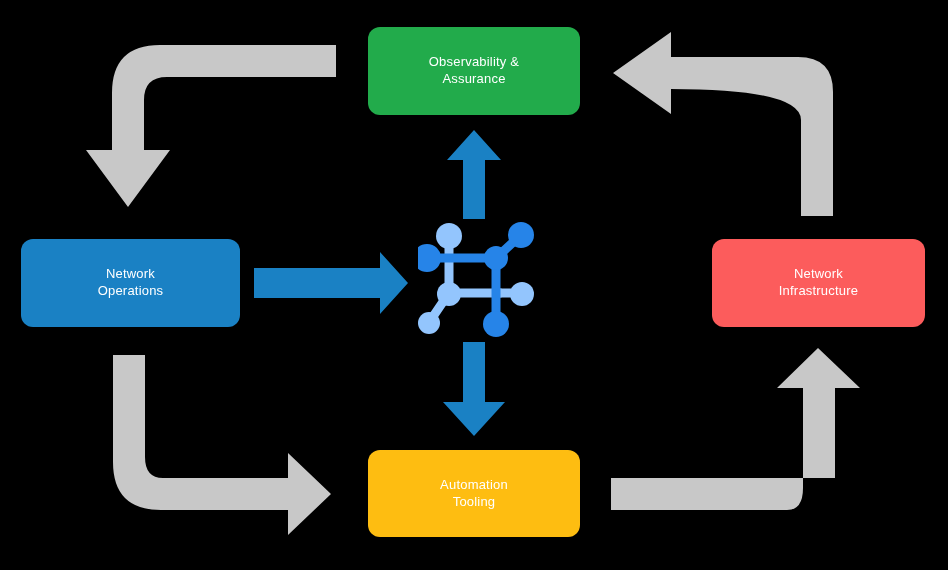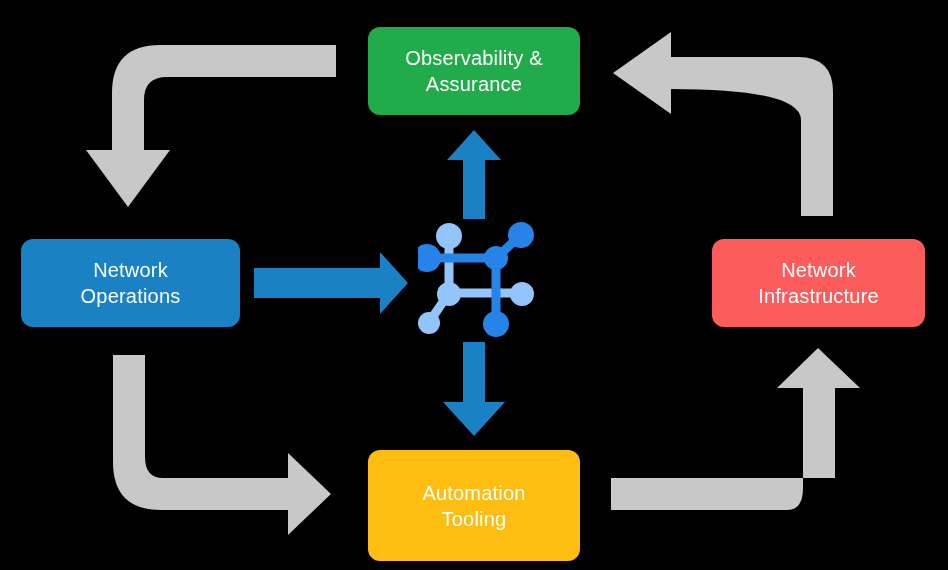--- a/index.html
+++ b/index.html
@@ -20,32 +20,32 @@
     background: #000000;
   }
   .node-box {
     position: absolute;
     border-radius: 12px;
     display: flex;
     align-items: center;
     justify-content: center;
     text-align: center;
     color: #ffffff;
-    font-size: 20px;
+    font-size: 13px;
     line-height: 1.3;
     font-weight: 400;
     letter-spacing: 0.2px;
     white-space: pre-line;
     box-sizing: border-box;
     padding: 4px 10px;
   }
   #box-observability { left: 368px; top: 27px;  width: 212px; height: 88px; }
   #box-operations    { left: 21px;  top: 239px; width: 219px; height: 88px; }
   #box-infrastructure{ left: 712px; top: 239px; width: 213px; height: 88px; }
-  #box-automation    { left: 368px; top: 450px; width: 212px; height: 111px; }
+  #box-automation    { left: 368px; top: 450px; width: 212px; height: 87px; }
 
   .svg-layer {
     position: absolute;
     left: 0;
     top: 0;
     width: 948px;
     height: 570px;
   }
   .center-icon {
     position: absolute;

